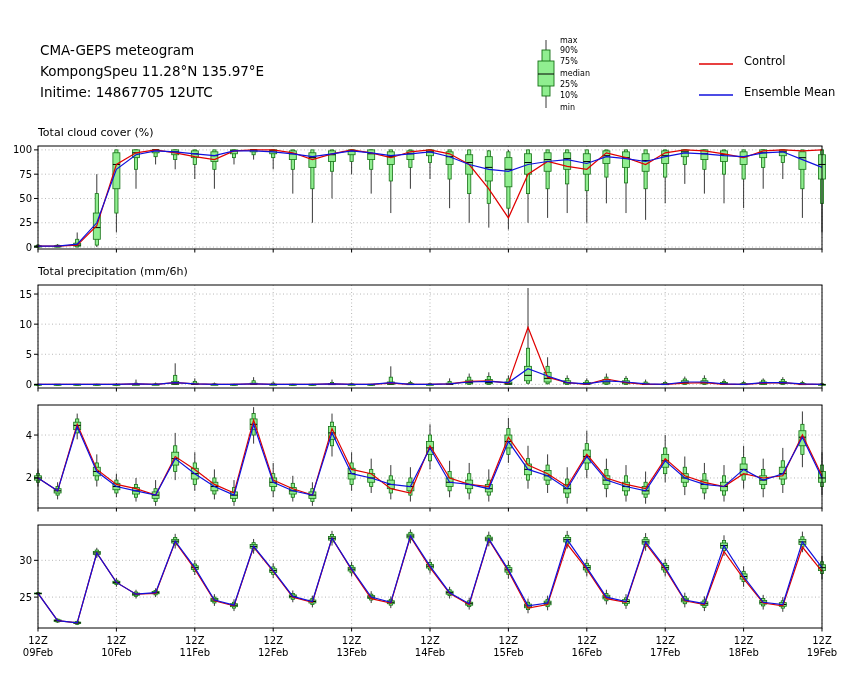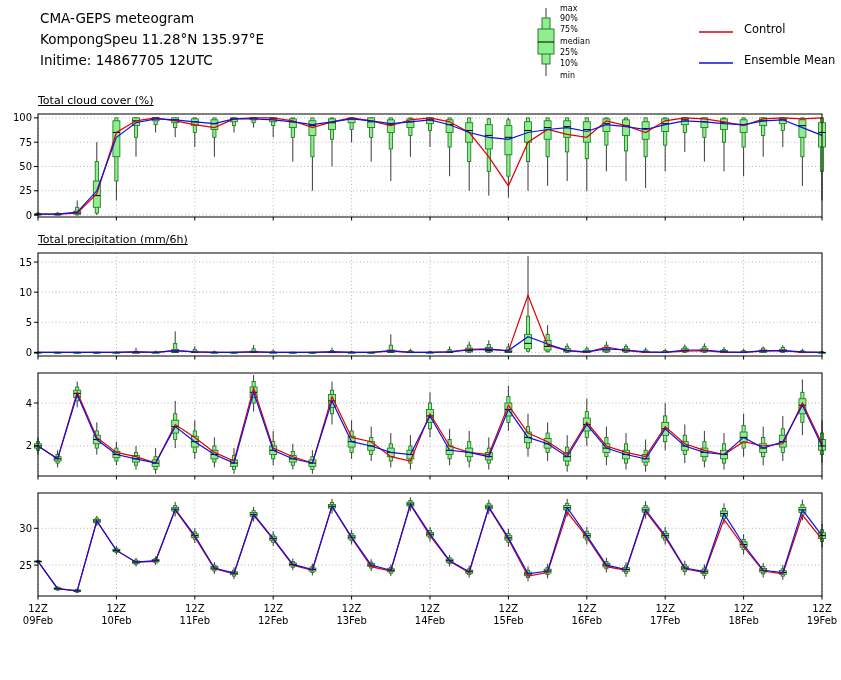--- a/index.html
+++ b/index.html
@@ -1,26 +1,26 @@
 <!DOCTYPE html>
 <html><head>
 <meta charset="utf-8">
 <style>
   html,body{margin:0;padding:0;background:#fff;}
   .page{width:841px;height:680px;background:#ffffff;position:relative;overflow:hidden;
         font-family:"DejaVu Sans","Liberation Sans",sans-serif;color:#000;}
-  .header{position:relative;height:90px;}
+  .header{position:relative;height:90px;margin-top:32px;}
   .titles{position:absolute;left:40px;top:8px;font-size:13.5px;line-height:1.55;}
   .box-legend{position:absolute;left:528px;top:2px;}
   .line-legend{position:absolute;left:698px;top:22px;}
   .legend-item{display:flex;align-items:flex-end;margin-bottom:17px;}
   .legend-item svg{margin-right:10px;}
   .legend-item span{font-size:11.5px;}
   .panel{position:relative;}
-  .panel-title{margin:4px 0 0 38px;font-size:11px;height:15px;text-decoration:underline;}
+  .panel-title{margin:4px 0 0 38px;font-size:11px;height:15px;}
   svg text{font-family:"DejaVu Sans","Liberation Sans",sans-serif;font-size:10px;fill:#000;}
   svg .grid{stroke:#999;stroke-width:0.7;stroke-dasharray:1 2.5;}
   svg .frame{fill:none;stroke:#000;stroke-width:1;}
   svg .tick{stroke:#000;stroke-width:1;}
   svg .whisker{stroke:#222;stroke-width:0.9;}
   svg .median{stroke:#000;stroke-width:1;}
   svg .leg-lab{font-size:8px;}
 </style>
 </head>
 <body>

